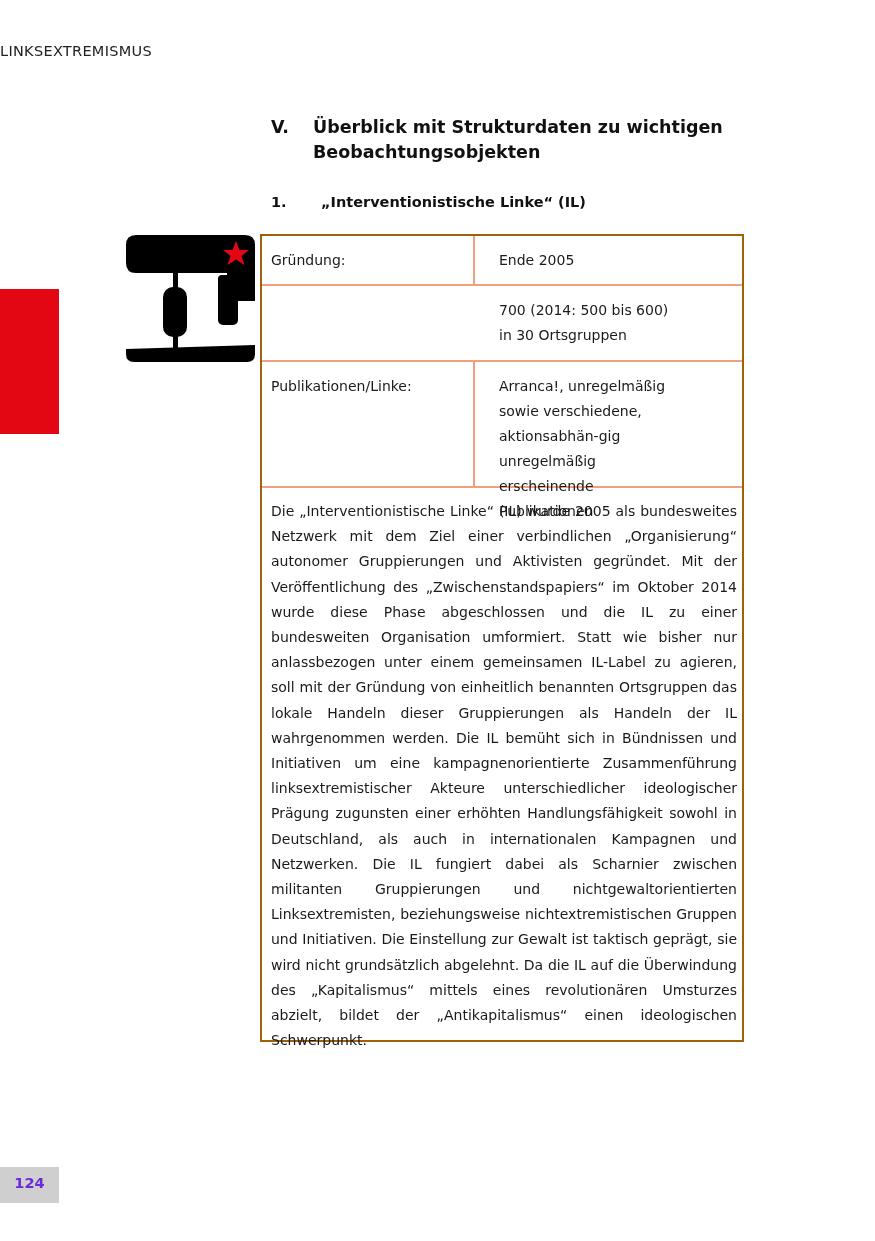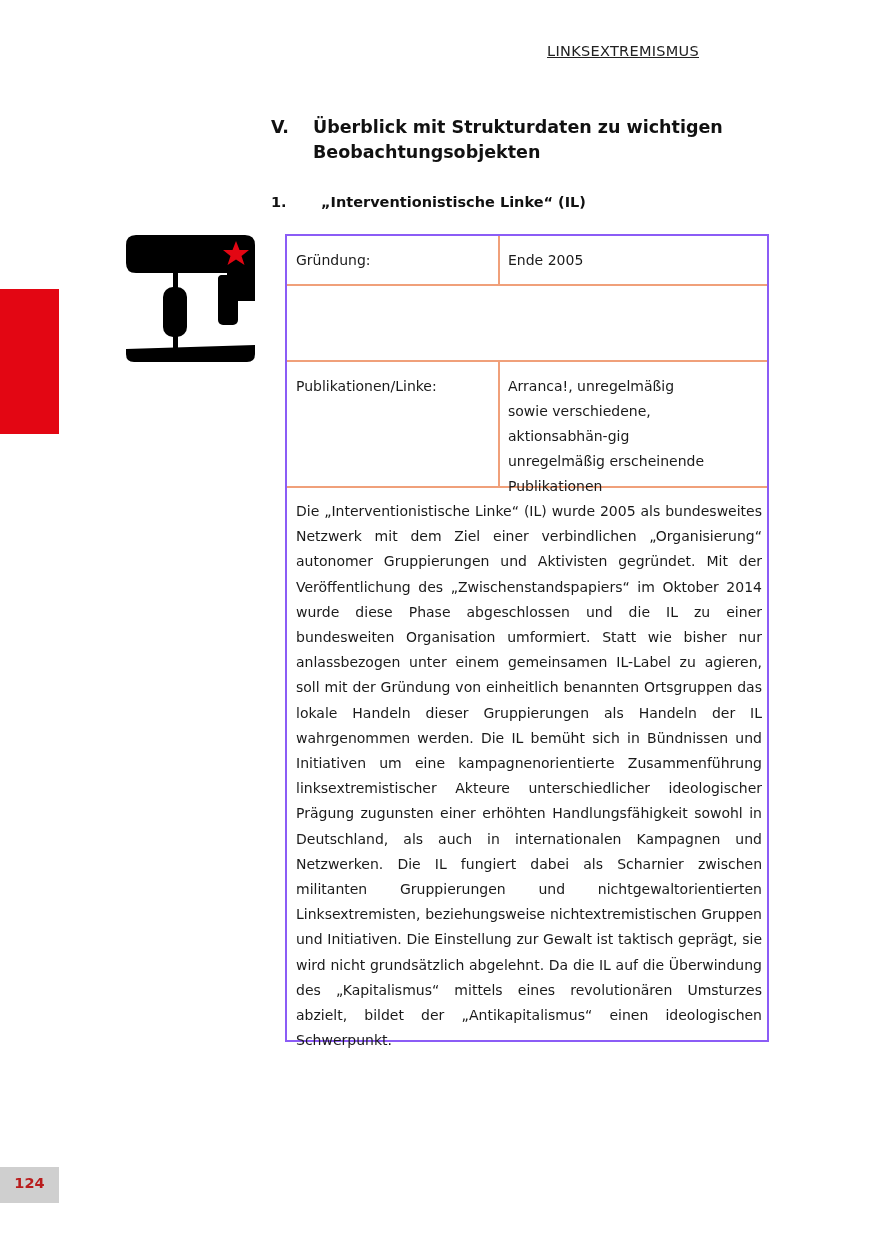--- a/index.html
+++ b/index.html
@@ -13,25 +13,24 @@
       position: relative;
       overflow: hidden;
       font-family: "DejaVu Sans", "Liberation Sans", sans-serif;
       color: #1a1a1a;
     }
     .running-head {
       position: absolute;
       top: 43px;
       left: 0;
       width: 699px;
-      text-align: right;
+      text-align: left;
       font-size: 14.5px;
       letter-spacing: 0.3px;
       color: #222;
-      text-decoration: underline;
     }
     .section-heading {
       position: absolute;
       top: 115px;
       left: 271px;
       width: 480px;
       font-size: 17.5px;
       font-weight: bold;
       line-height: 25px;
       color: #111;
@@ -71,25 +70,25 @@
     }
     .logo {
       position: absolute;
       left: 126px;
       top: 235px;
       width: 129px;
       height: 129px;
     }
     .info-table {
       position: absolute;
-      left: 285px;
+      left: 260px;
       top: 234px;
       width: 480px;
       height: 804px;
-      border: 2px solid #8b5cf6;
+      border: 2px solid #a16207;
       box-sizing: content-box;
     }
     .row {
       position: absolute;
       left: 0;
       width: 480px;
       border-bottom: 2px solid #f0a07a;
       box-sizing: border-box;
     }
     .row .label, .row .value {
@@ -103,21 +102,21 @@
       color: #1a1a1a;
     }
     .row .label {
       left: 0;
       width: 213px;
       border-right: 2px solid #f0a07a;
     }
     .row .value {
       left: 213px;
       width: 215px;
-      padding-left: 8px;
+      padding-left: 24px;
     }
     .row1 { top: 0; height: 50px; }
     .row2 { top: 50px; height: 76px; }
     .row3 { top: 126px; height: 126px; }
     .description {
       position: absolute;
       left: 9px;
       top: 263px;
       width: 466px;
       font-size: 14px;
@@ -134,21 +133,21 @@
       background: #cfcfcf;
     }
     .page-number {
       position: absolute;
       left: 0;
       top: 8px;
       width: 59px;
       text-align: center;
       font-size: 14.5px;
       font-weight: bold;
-      color: #b91c1c;
+      color: #6d28d9;
     }
   </style>
 </head>
 <body>
 
 <div class="running-head">LINKSEXTREMISMUS</div>
 
 <div class="section-heading">
   <span class="num">V.</span>
   <span class="title">Überblick mit Strukturdaten zu wichtigen Beobachtungsobjekten</span>
@@ -179,20 +178,24 @@
 </div>
 
 <div class="info-table">
   <div class="row row1">
     <div class="label">Gründung:</div>
     <div class="value">
       <div>Ende 2005</div>
     </div>
   </div>
   <div class="row row2">
+    <div class="value">
+      <div>700 (2014: 500 bis 600)</div>
+      <div>in 30 Ortsgruppen</div>
+    </div>
   </div>
   <div class="row row3">
     <div class="label">Publikationen/Linke:</div>
     <div class="value">
       <div>Arranca!, unregelmäßig</div>
       <div>sowie verschiedene, aktionsabhän-gig unregelmäßig erscheinende Publikationen</div>
     </div>
   </div>
   <div class="description">Die „Interventionistische Linke“ (IL) wurde 2005 als bundesweites Netzwerk mit dem Ziel einer verbindlichen „Organisierung“ autonomer Gruppierungen und Aktivisten gegründet. Mit der Veröffentlichung des „Zwischenstandspapiers“ im Oktober 2014 wurde diese Phase abgeschlossen und die IL zu einer bundesweiten Organisation umformiert. Statt wie bisher nur anlassbezogen unter einem gemeinsamen IL-Label zu agieren, soll mit der Gründung von einheitlich benannten Ortsgruppen das lokale Handeln dieser Gruppierungen als Handeln der IL wahrgenommen werden. Die IL bemüht sich in Bündnissen und Initiativen um eine kampagnenorientierte Zusammenführung linksextremistischer Akteure unterschiedlicher ideologischer Prägung zugunsten einer erhöhten Handlungsfähigkeit sowohl in Deutschland, als auch in internationalen Kampagnen und Netzwerken. Die IL fungiert dabei als Scharnier zwischen militanten Gruppierungen und nichtgewaltorientierten Linksextremisten, beziehungsweise nichtextremistischen Gruppen und Initiativen. Die Einstellung zur Gewalt ist taktisch geprägt, sie wird nicht grundsätzlich abgelehnt. Da die IL auf die Überwindung des „Kapitalismus“ mittels eines revolutionären Umsturzes abzielt, bildet der „Antikapitalismus“ einen ideologischen Schwerpunkt.</div>
 </div>

